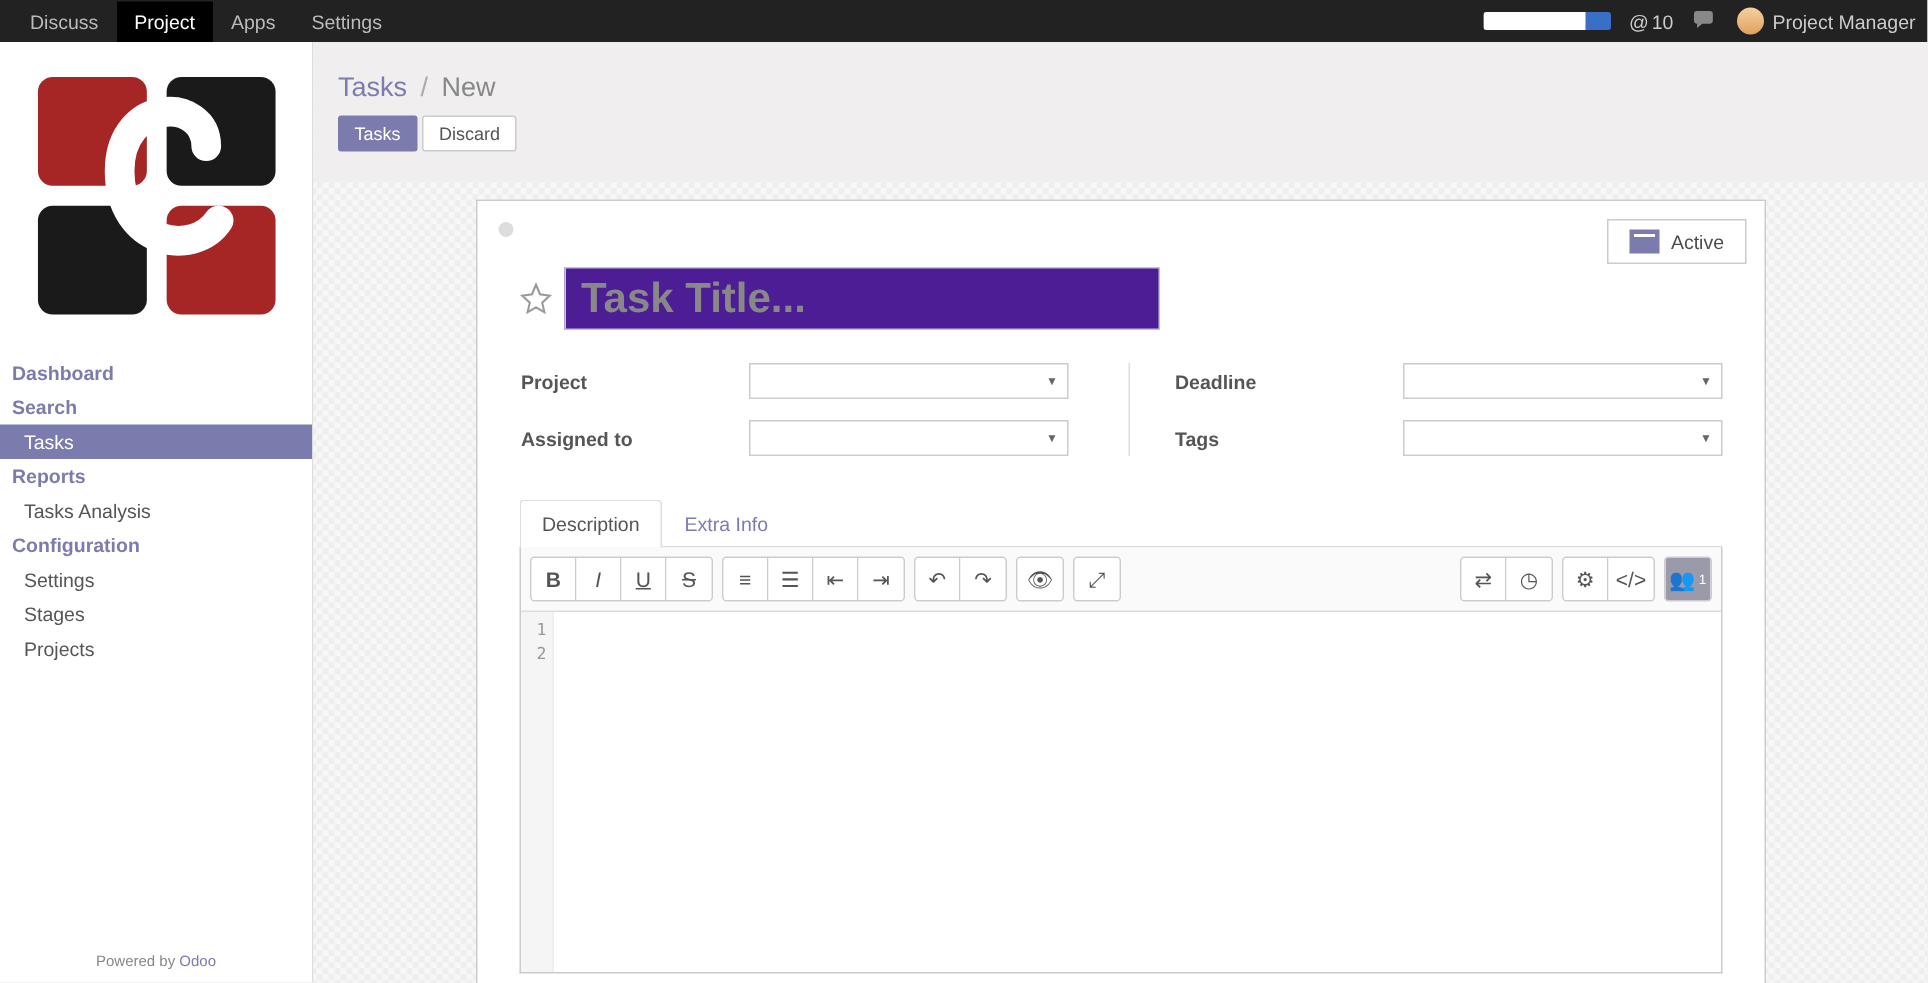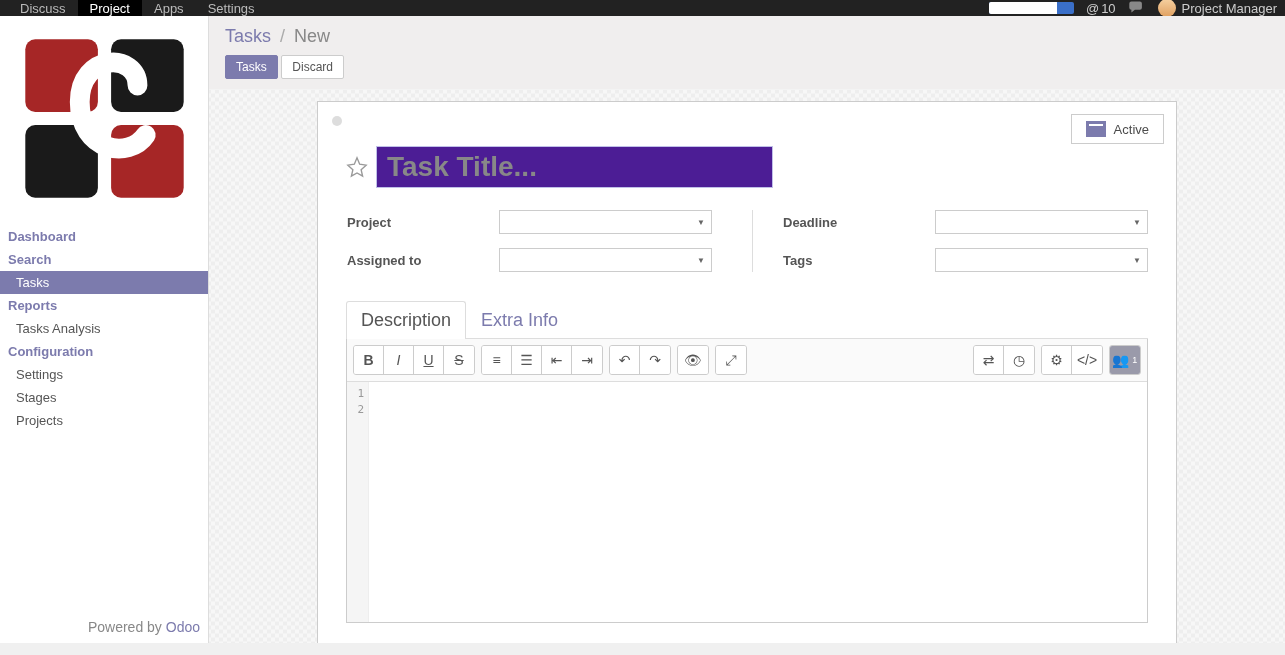--- a/index.html
+++ b/index.html
@@ -1,19 +1,19 @@
 <!DOCTYPE html>
 <html><head>
 <meta charset="utf-8">
 <style>
 * { box-sizing: border-box; margin: 0; padding: 0; }
 body { font-family: Arial, sans-serif; font-size: 13px; color: #4c4c4c; background: #f0f0f0; width: 1285px; height: 655px; overflow: hidden; }
 
 
-.navbar { background: #222; height: 16px; display: flex; align-items: center; justify-content: space-between; padding: 0 8px; }
+.navbar { background: #222; height: 28px; display: flex; align-items: center; justify-content: space-between; padding: 0 8px; }
 .navbar-left { display: flex; }
 .nav-item { color: #bbb; padding: 6px 12px; cursor: pointer; font-size: 13px; }
 .nav-item.active { background: #000; color: #fff; }
 .navbar-right { display: flex; align-items: center; gap: 12px; color: #ccc; }
 .progress-bar { width: 85px; height: 12px; background: #3a6fc8; border-radius: 2px; position: relative; overflow: hidden; }
 .progress-fill { position: absolute; left: 0; top: 0; bottom: 0; width: 80%; background: #fff; }
 .at-badge { color: #ccc; font-size: 13px; display: flex; align-items: center; gap: 2px; }
 .chat-icon { color: #888; }
 .user-section { display: flex; align-items: center; gap: 6px; color: #ccc; cursor: pointer; }
 .avatar { width: 18px; height: 18px; border-radius: 50%; background: linear-gradient(#f5d0a0, #e0a060); display: inline-block; }
@@ -25,25 +25,25 @@
 
 
 .logo-area { padding: 20px; display: flex; justify-content: center; }
 .logo-svg { width: 165px; height: 165px; }
 
 
 .menu { padding: 4px 0; }
 .menu-heading { color: #7c7bad; font-weight: bold; padding: 4px 8px; font-size: 13px; cursor: pointer; }
 .menu-item { padding: 4px 8px 4px 16px; color: #555; cursor: pointer; font-size: 13px; }
 .menu-item.active { background: #7c7bad; color: #fff; }
-.sidebar-footer { margin-top: auto; text-align: right; padding: 8px; color: #888; font-size: 14px; }
+.sidebar-footer { margin-top: auto; text-align: center; padding: 8px; color: #888; font-size: 10px; }
 .sidebar-footer a { color: #7c7bad; text-decoration: none; }
 
 
-.control-panel { padding: 10px 16px; background: #f0eeee; }
+.control-panel { padding: 20px 16px; background: #f0eeee; }
 .breadcrumb { font-size: 18px; color: #888; margin-bottom: 8px; }
 .breadcrumb a { color: #7c7bad; text-decoration: none; }
 .breadcrumb .sep { color: #aaa; margin: 0 4px; }
 .btn { display: inline-block; padding: 4px 10px; border: 1px solid #ccc; background: #fff; color: #555; cursor: pointer; font-size: 12px; border-radius: 2px; }
 .btn-primary { background: #7c7bad; color: #fff; border-color: #7c7bad; }
 
 
 .sheet-wrapper { padding: 12px 40px; }
 .sheet { background: #fff; border: 1px solid #ccc; max-width: 860px; margin: 0 auto; padding: 20px 28px; position: relative; }
 .status-dot { position: absolute; top: 14px; left: 14px; width: 10px; height: 10px; border-radius: 50%; background: #ddd; }
@@ -60,21 +60,21 @@
 .form-col { flex: 1; display: flex; flex-direction: column; gap: 14px; }
 .form-col.right { border-left: 1px solid #ddd; padding-left: 30px; }
 .field-row { display: flex; align-items: center; gap: 12px; }
 .field-label { width: 140px; font-weight: bold; color: #555; font-size: 13px; }
 .field-input { flex: 1; position: relative; }
 .select-box { width: 100%; height: 24px; border: 1px solid #ccc; background: #fff; padding: 2px 20px 2px 4px; font-size: 12px; position: relative; }
 .select-box::after { content: '▼'; position: absolute; right: 6px; top: 50%; transform: translateY(-50%); font-size: 8px; color: #666; }
 
 
 .tabs { margin-top: 28px; border-bottom: 1px solid #ddd; display: flex; }
-.tab { padding: 8px 14px; border: 1px solid transparent; border-bottom: none; color: #7c7bad; cursor: pointer; font-size: 18px; position: relative; top: 1px; }
+.tab { padding: 8px 14px; border: 1px solid transparent; border-bottom: none; color: #7c7bad; cursor: pointer; font-size: 13px; position: relative; top: 1px; }
 .tab.active { background: #fff; border-color: #ddd; color: #555; border-radius: 3px 3px 0 0; }
 
 
 .editor { border: 1px solid #ccc; border-top: none; }
 .toolbar { display: flex; padding: 6px; gap: 6px; border-bottom: 1px solid #ddd; background: #fafafa; }
 .toolbar-right { margin-left: auto; display: flex; gap: 6px; }
 .btn-group { display: flex; border: 1px solid #ccc; border-radius: 3px; overflow: hidden; }
 .tool-btn { width: 30px; height: 28px; background: #fff; border: none; border-right: 1px solid #ccc; cursor: pointer; display: flex; align-items: center; justify-content: center; font-size: 14px; color: #555; }
 .tool-btn:last-child { border-right: none; }
 .tool-btn.collab { background: #9a9aaa; color: #fff; position: relative; }

